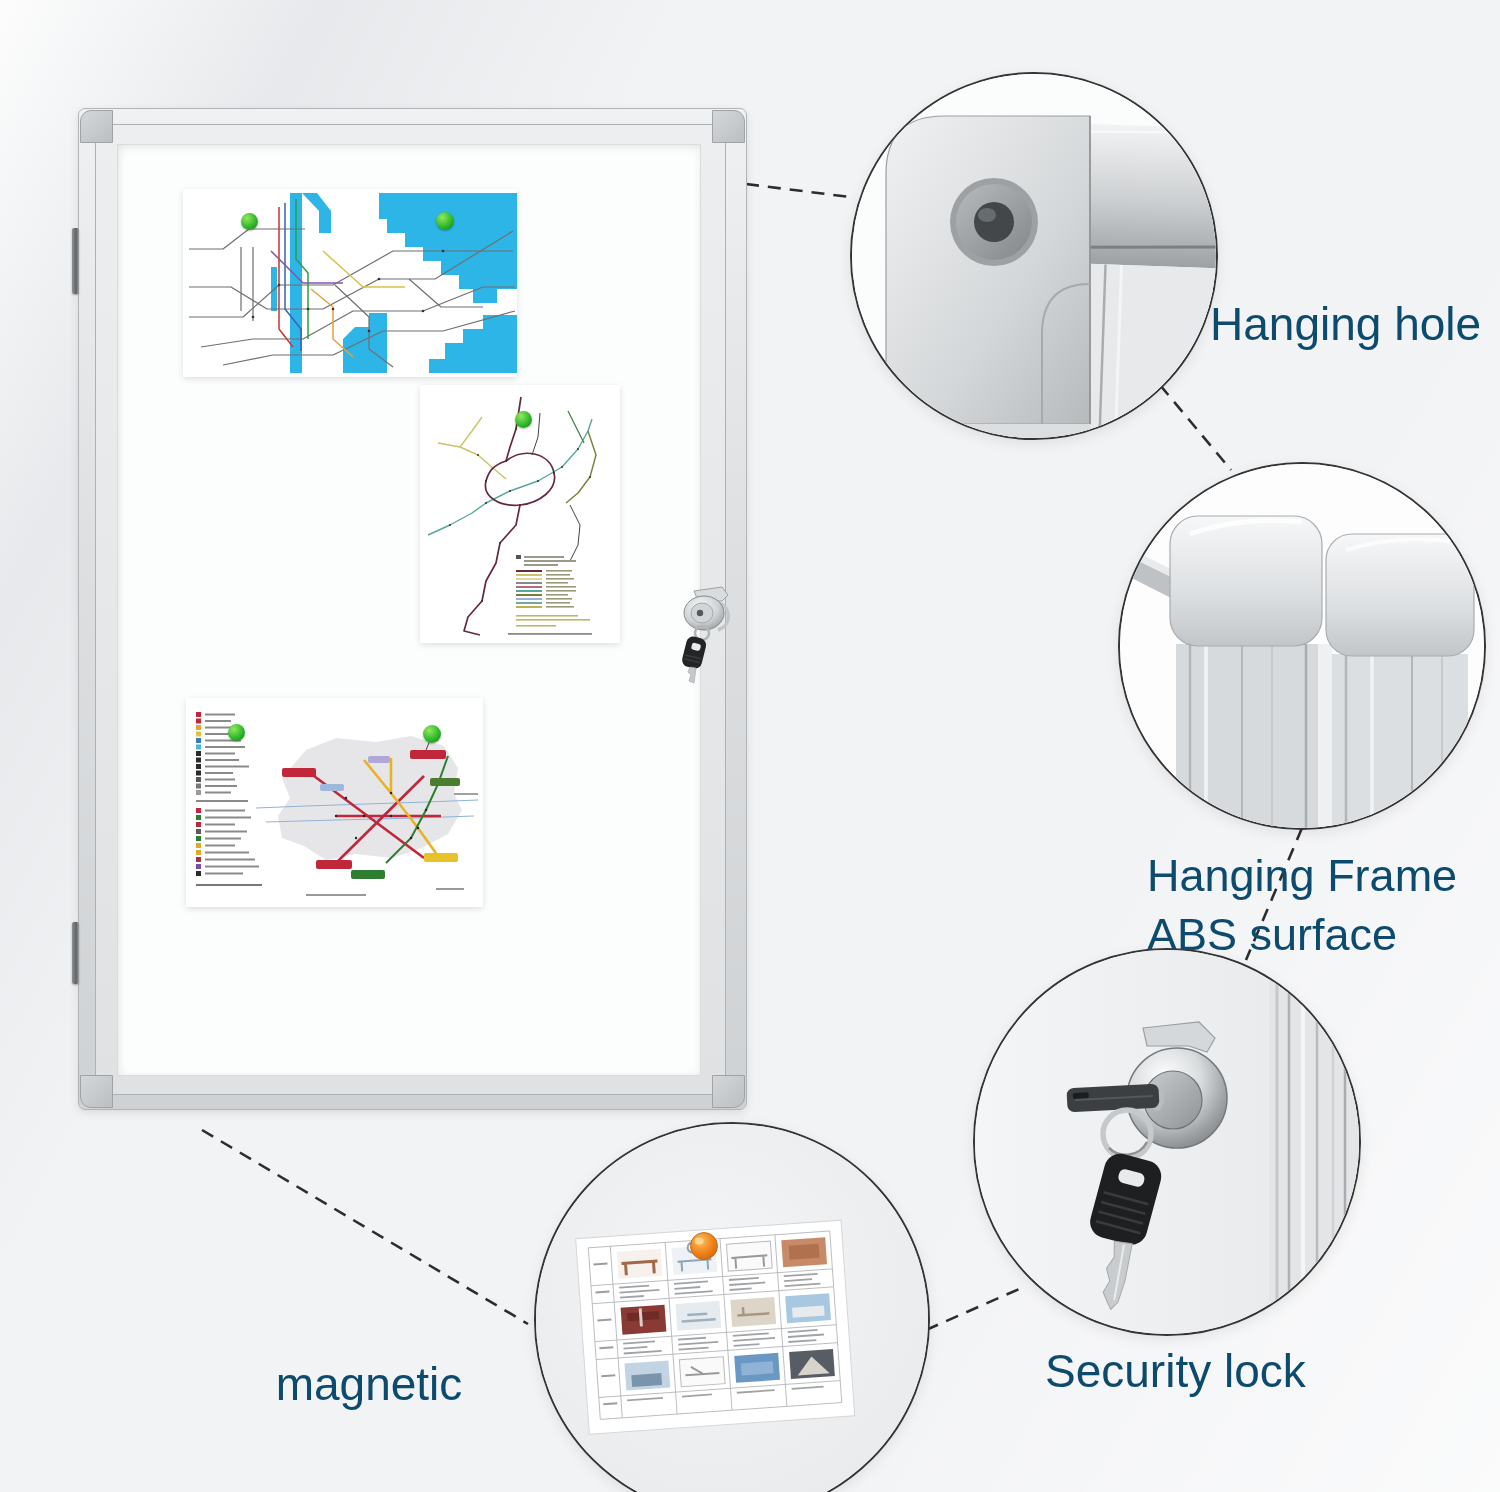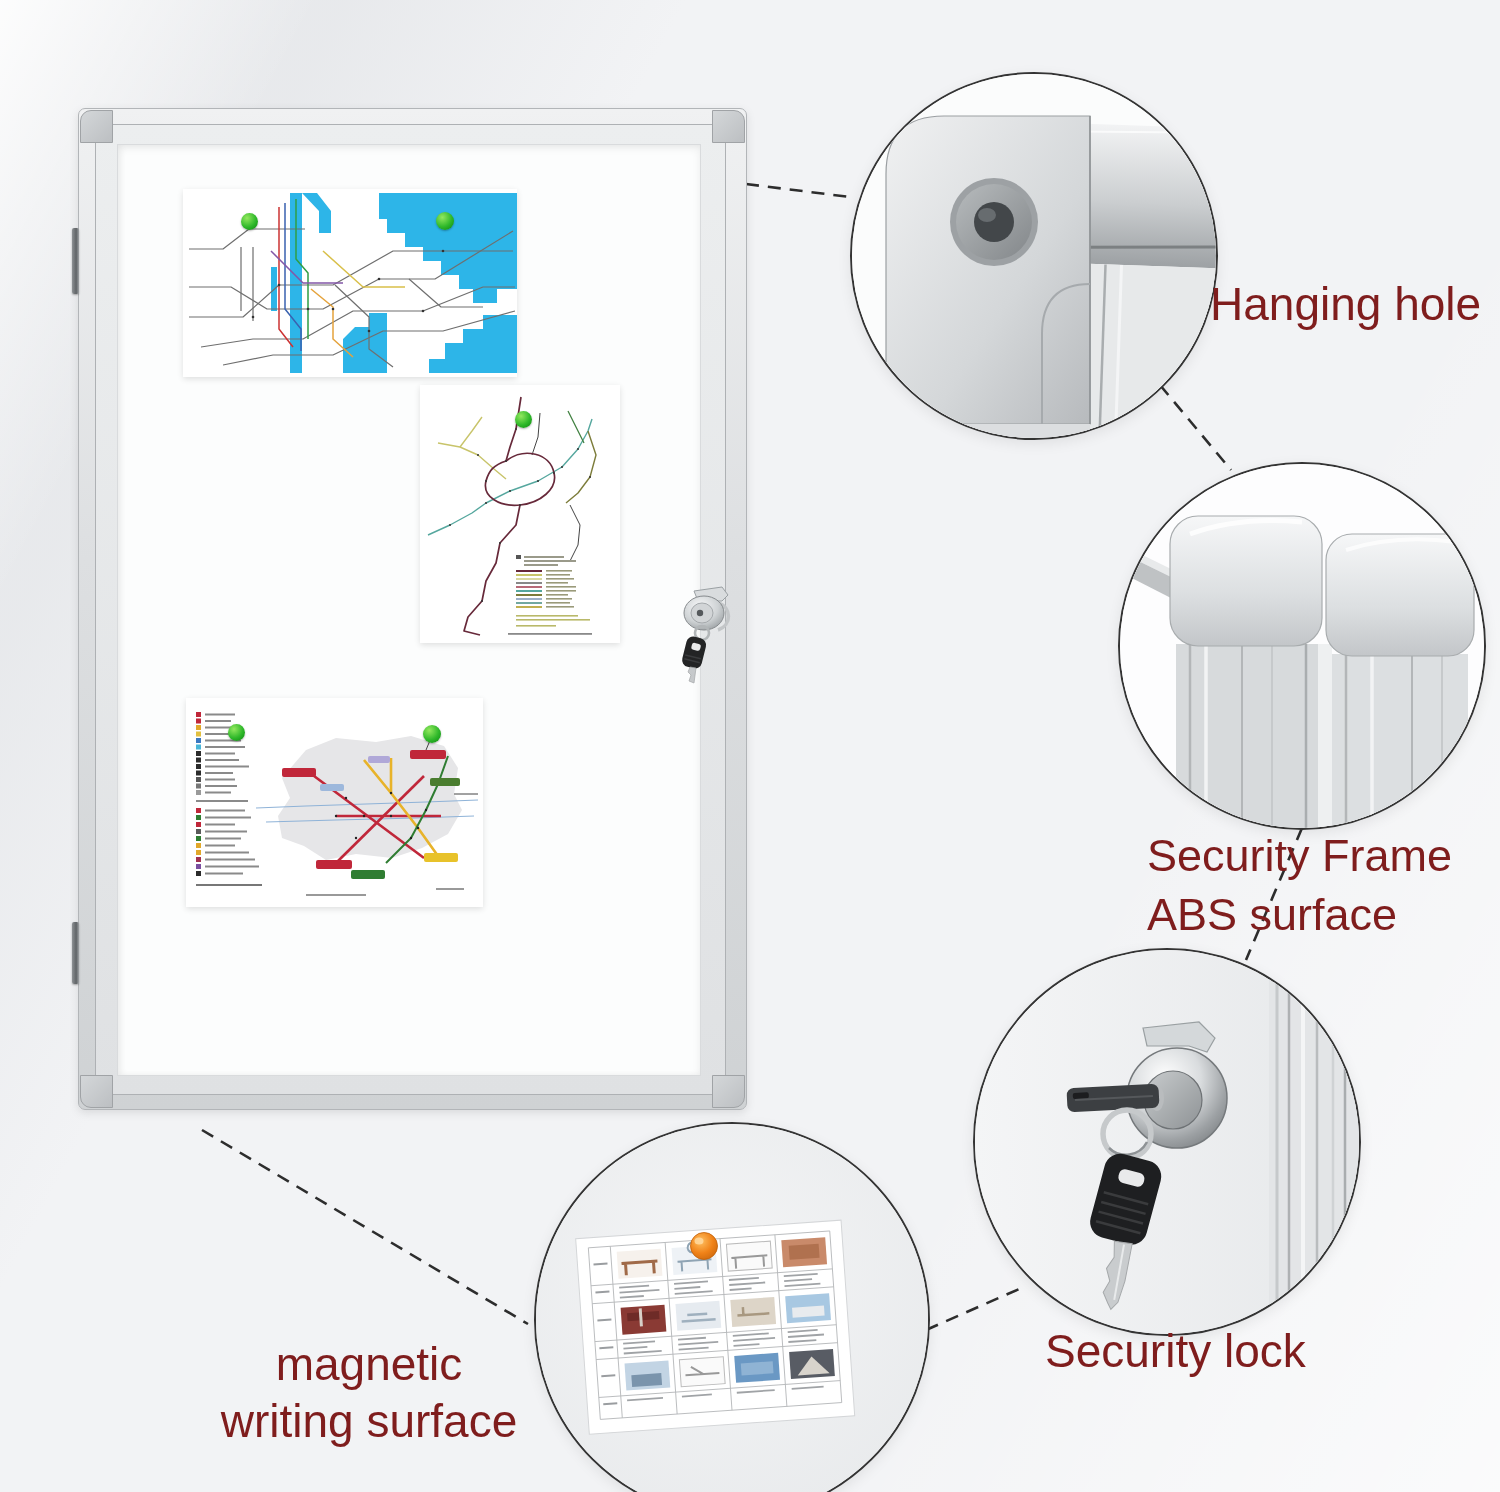--- a/index.html
+++ b/index.html
@@ -60,22 +60,22 @@
   .callout{
     position:absolute; border-radius:50%; overflow:hidden;
     border:2px solid #343434;
     background:radial-gradient(circle at 35% 28%, #ffffff, #f2f3f4 60%, #e9eaec 100%);
     box-shadow:0 4px 14px rgba(0,0,0,0.08);
   }
   .callout svg{display:block; width:100%; height:100%;}
 
   
   .callout-label{
-    position:absolute; color:#7f1d1d; font-size:46px; line-height:57px;
-    letter-spacing:0px; white-space:nowrap;
+    position:absolute; color:#0c4a6e; font-size:46px; line-height:57px;
+    letter-spacing:0px; white-space:nowrap;margin-top:20px;
   }
   .label-frame{font-size:45px; line-height:59px;}
   .label-surface{text-align:center; width:322px;}
 
   .connectors{position:absolute; left:0; top:0; pointer-events:none;}
 </style>
 </head>
 <body>
 
 <div class="page">
@@ -558,26 +558,25 @@
       <circle cx="168" cy="122" r="13.5" fill="url(#orangeM)" stroke="#c06008" stroke-width="0.8"></circle>
       <ellipse cx="163" cy="117" rx="4.5" ry="3.5" fill="#ffd9a0" opacity="0.85"></ellipse>
     </svg>
   </div>
 
   <div class="callout-label" style="left:1210px; top:276px;">
     <span>Hanging hole</span>
   </div>
 
   <div class="callout-label label-frame" style="left:1147px; top:826px;">
-    <div>Security Frame</div>
+    <div>Hanging Frame</div>
     <div>ABS surface</div>
   </div>
 
   <div class="callout-label" style="left:1045px; top:1323px;">
     <span>Security lock</span>
   </div>
 
   <div class="callout-label label-surface" style="left:208px; top:1336px;">
     <div>magnetic</div>
-    <div>writing surface</div>
   </div>
 
 </div>
 
 </body></html>

